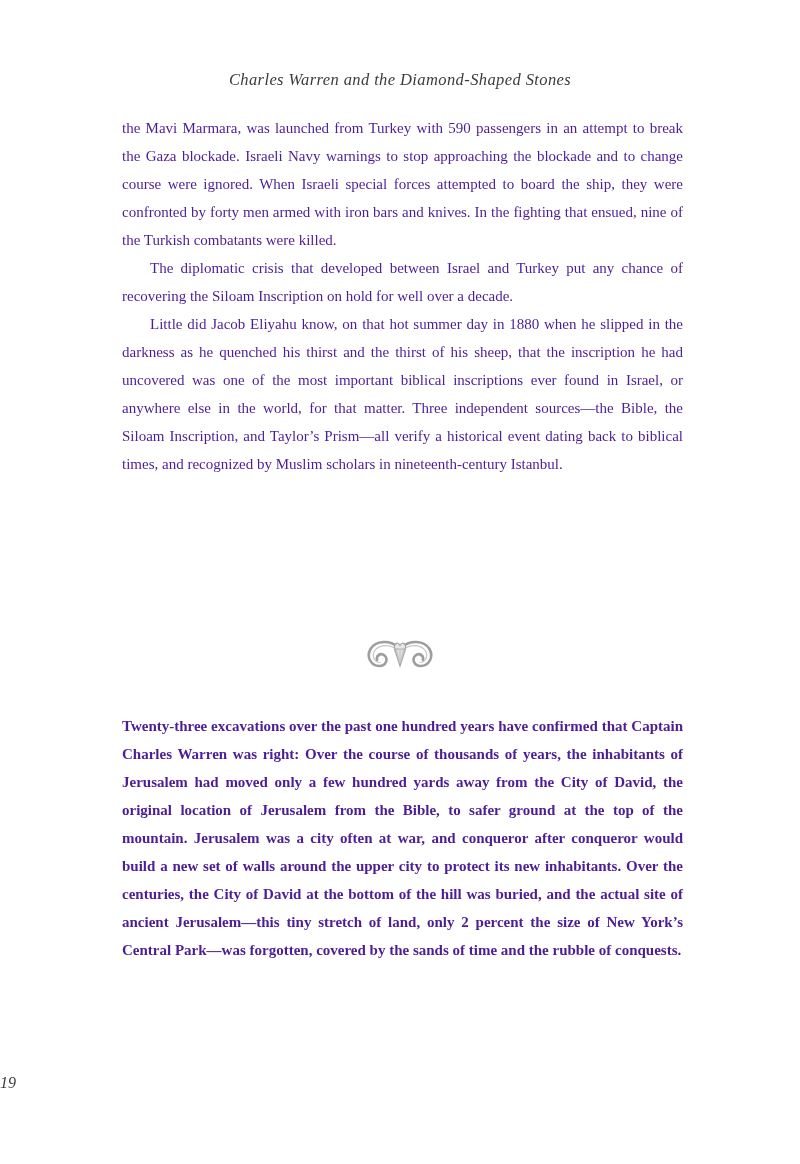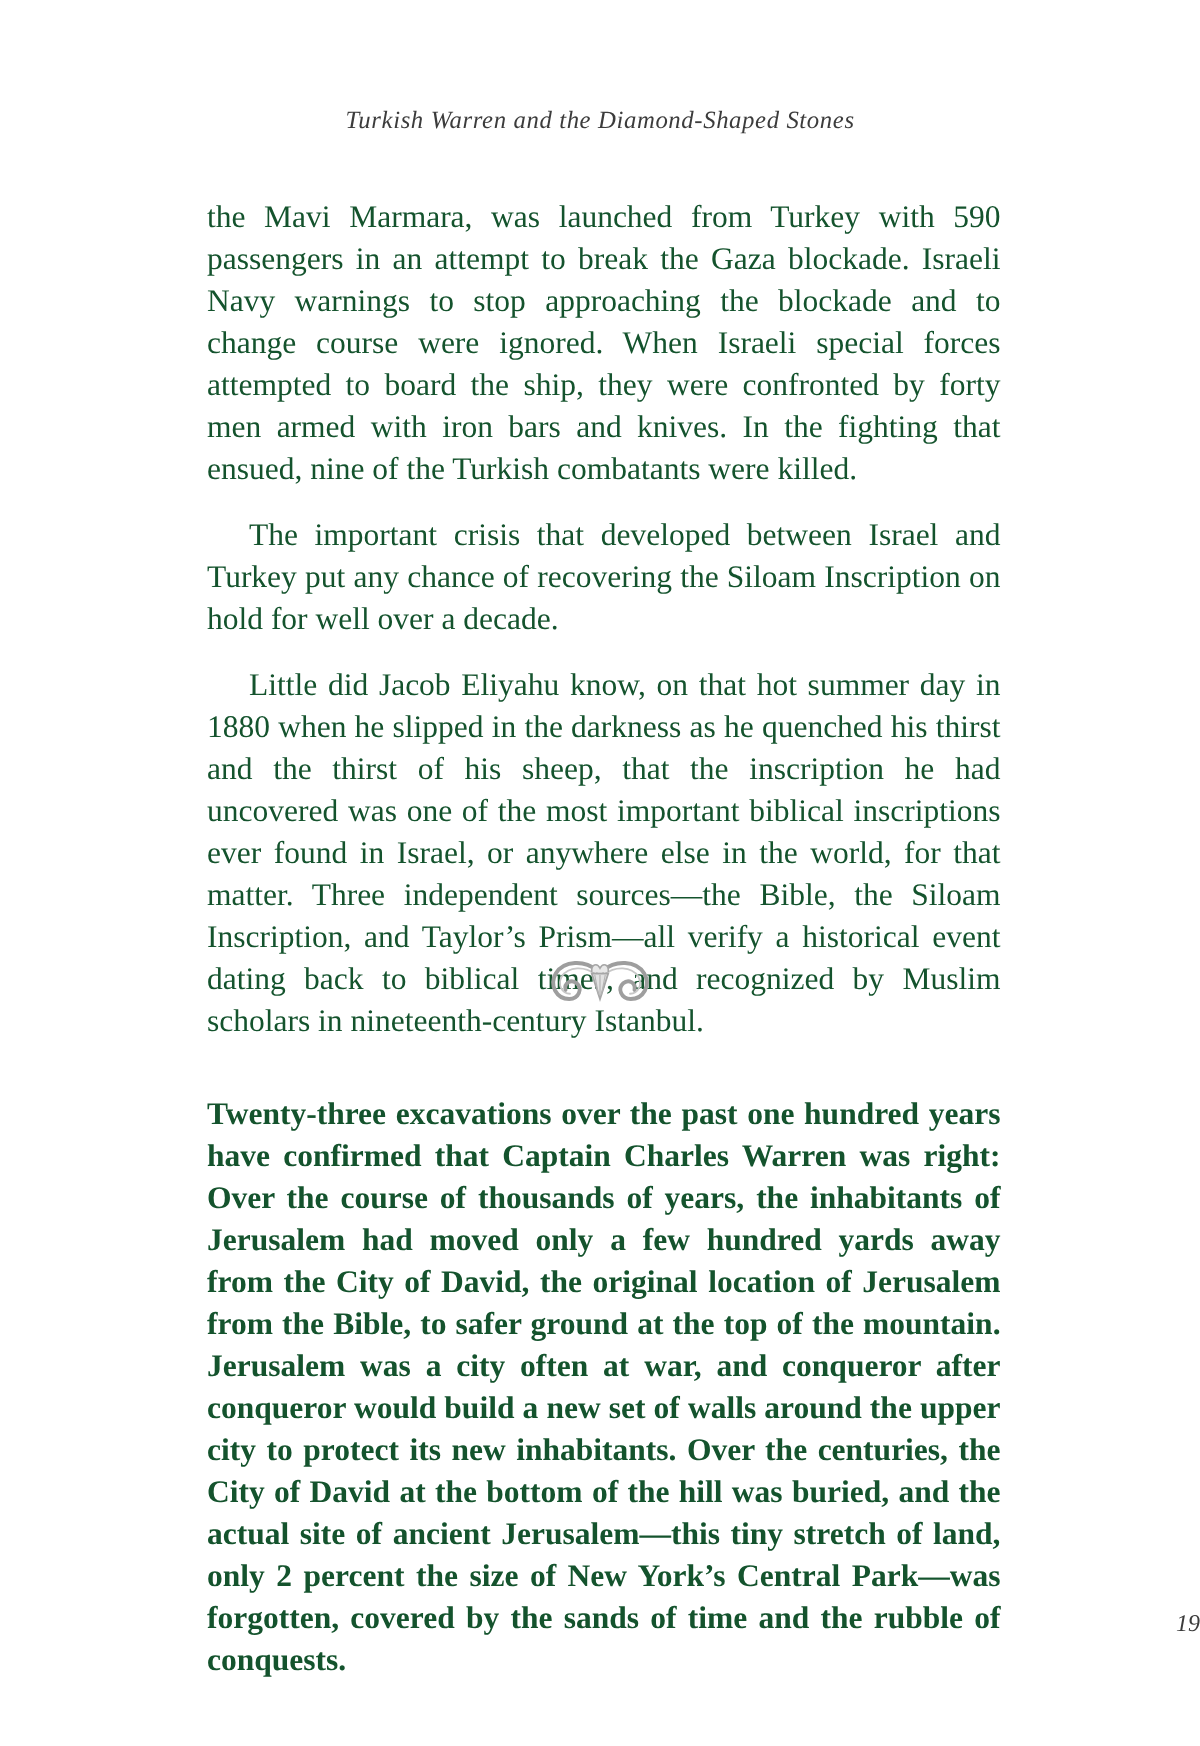--- a/index.html
+++ b/index.html
@@ -29,58 +29,57 @@
     color: #3c3c3c;
   }
   .text-block {
     position: absolute;
     left: 122px;
     width: 561px;
   }
   .text-block.section-0 { top: 114px; }
   .text-block.section-1 { top: 712px; font-weight: bold; }
   p.para {
-    margin: 16px;
-    font-size: 21px;
+    margin: 0;
+    font-size: 15px;
     line-height: 28px;
     text-align: justify;
-    color: #14532d;
+    color: #4c1d95;
   }
   p.para.indent { text-indent: 28px; }
   .ornament-wrap {
     position: absolute;
     top: 636px;
     left: 0;
     right: 0;
     display: flex;
     justify-content: center;
     align-items: center;
   }
   .page-number {
     position: absolute;
     top: 1074px;
     left: 0;
     right: 0;
-    text-align: right;
+    text-align: left;
     font-style: italic;
     font-size: 16px;
     color: #3c3c3c;
-    padding-left: 23px;
   }
 </style>
 </head>
 <body>
 
 <div class="page">
 
-  <div class="running-header">Turkish Warren and the Diamond-Shaped Stones</div>
+  <div class="running-header">Charles Warren and the Diamond-Shaped Stones</div>
 
   <div class="text-block section-0">
       <p class="para">the Mavi Marmara, was launched from Turkey with 590 passengers in an attempt to break the Gaza blockade. Israeli Navy warnings to stop approaching the blockade and to change course were ignored. When Israeli special forces attempted to board the ship, they were confronted by forty men armed with iron bars and knives. In the fighting that ensued, nine of the Turkish combatants were killed.</p>
-      <p class="para indent">The important crisis that developed between Israel and Turkey put any chance of recovering the Siloam Inscription on hold for well over a decade.</p>
+      <p class="para indent">The diplomatic crisis that developed between Israel and Turkey put any chance of recovering the Siloam Inscription on hold for well over a decade.</p>
       <p class="para indent">Little did Jacob Eliyahu know, on that hot summer day in 1880 when he slipped in the darkness as he quenched his thirst and the thirst of his sheep, that the inscription he had uncovered was one of the most important biblical inscriptions ever found in Israel, or anywhere else in the world, for that matter. Three independent sources—the Bible, the Siloam Inscription, and Taylor’s Prism—all verify a historical event dating back to biblical times, and recognized by Muslim scholars in nineteenth-century Istanbul.</p>
     </div>
 
   <div class="ornament-wrap">
     <svg width="78" height="38" viewBox="0 0 78 38" xmlns="http://www.w3.org/2000/svg">
 
       <path d="M37 11 C29 4 15 4 9.5 13 C5 21 10 30 18.5 30 C25 30 27.5 23 23.5 19.5 C20 16.5 15 19 16 24" fill="none" stroke="#9e9e9e" stroke-width="2.6" stroke-linecap="round"></path>
       <path d="M36 13.5 C29 8 18 8 13.5 15 C10.5 20.5 13.5 26.5 19 26.5" fill="none" stroke="#c7c7c7" stroke-width="1.2" stroke-linecap="round"></path>
 
       <path d="M41 11 C49 4 63 4 68.5 13 C73 21 68 30 59.5 30 C53 30 50.5 23 54.5 19.5 C58 16.5 63 19 62 24" fill="none" stroke="#9e9e9e" stroke-width="2.6" stroke-linecap="round"></path>

